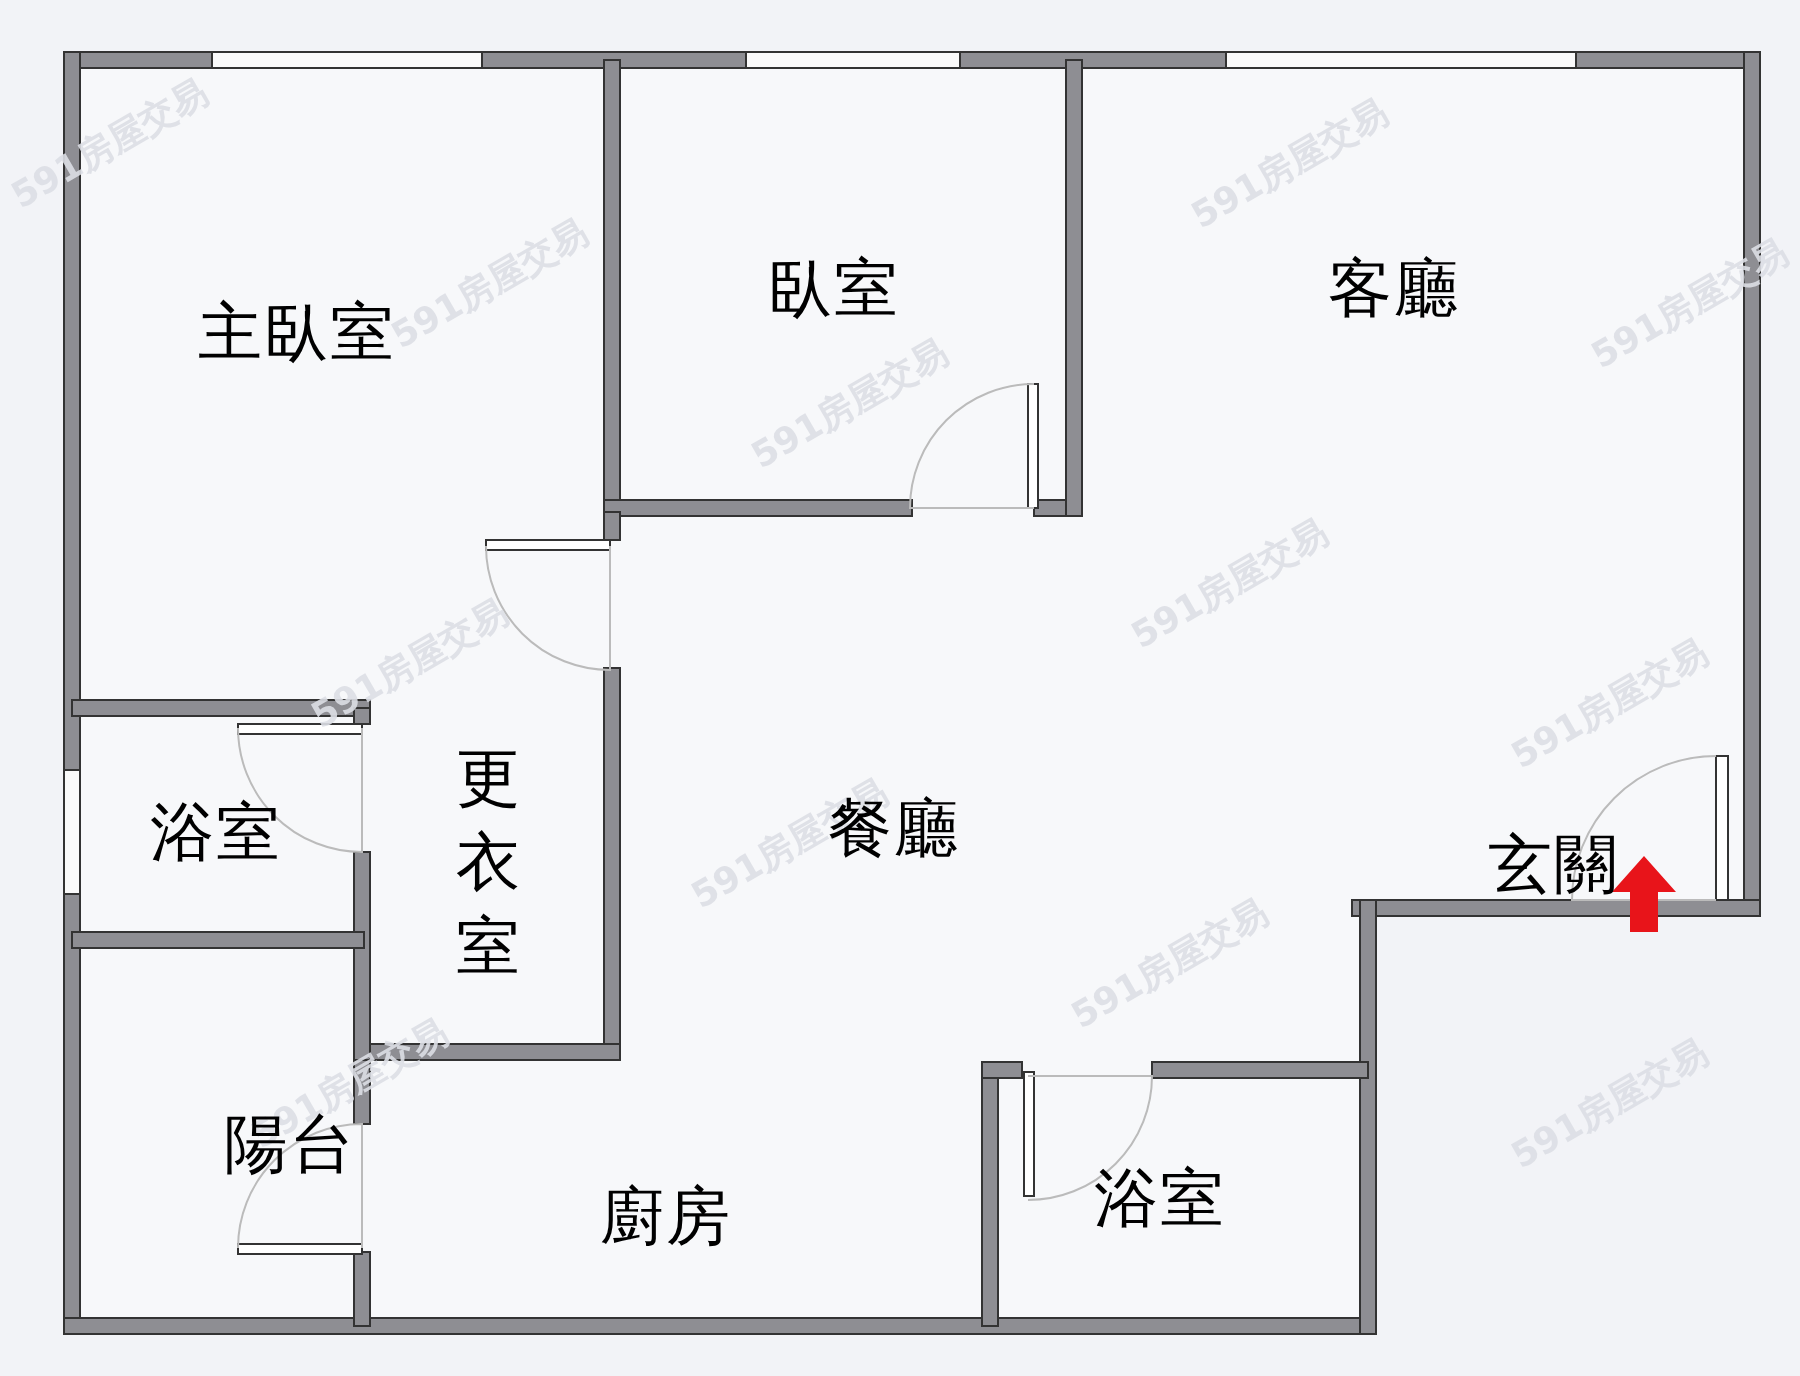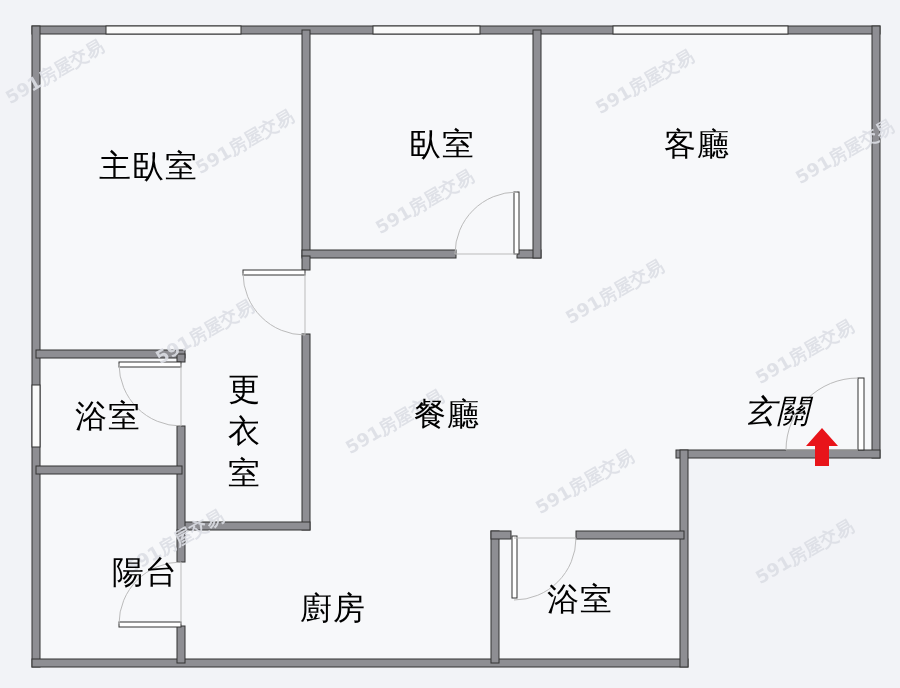--- a/index.html
+++ b/index.html
@@ -80,25 +80,25 @@
 <div class="wm" style="left:370px;top:190px;">591房屋交易</div>
 <div class="wm" style="left:560px;top:280px;">591房屋交易</div>
 <div class="wm" style="left:150px;top:320px;">591房屋交易</div>
 <div class="wm" style="left:340px;top:410px;">591房屋交易</div>
 <div class="wm" style="left:750px;top:340px;">591房屋交易</div>
 <div class="wm" style="left:530px;top:470px;">591房屋交易</div>
 <div class="wm" style="left:750px;top:540px;">591房屋交易</div>
 <div class="wm" style="left:120px;top:530px;">591房屋交易</div>
 
 <div class="lbl" style="left:99px;top:150px;">主臥室</div>
-<div class="lbl" style="left:409px;top:128px;text-align:right;">臥室</div>
+<div class="lbl" style="left:384px;top:128px;text-align:right;">臥室</div>
 <div class="lbl" style="left:664px;top:128px;">客廳</div>
 <div class="lbl" style="left:75px;top:400px;">浴室</div>
 <div class="vlbl" style="left:224px;top:368px;">
   <div>更</div>
   <div>衣</div>
   <div>室</div>
 </div>
 <div class="lbl" style="left:414px;top:398px;">餐廳</div>
-<div class="lbl" style="left:744px;top:395px;font-style:italic;">玄關</div>
+<div class="lbl" style="left:744px;top:416px;">玄關</div>
 <div class="lbl" style="left:76px;top:556px;margin-left:36px;">陽台</div>
 <div class="lbl" style="left:300px;top:592px;text-align:right;">廚房</div>
 <div class="lbl" style="left:547px;top:583px;">浴室</div>
 
 </body></html>

